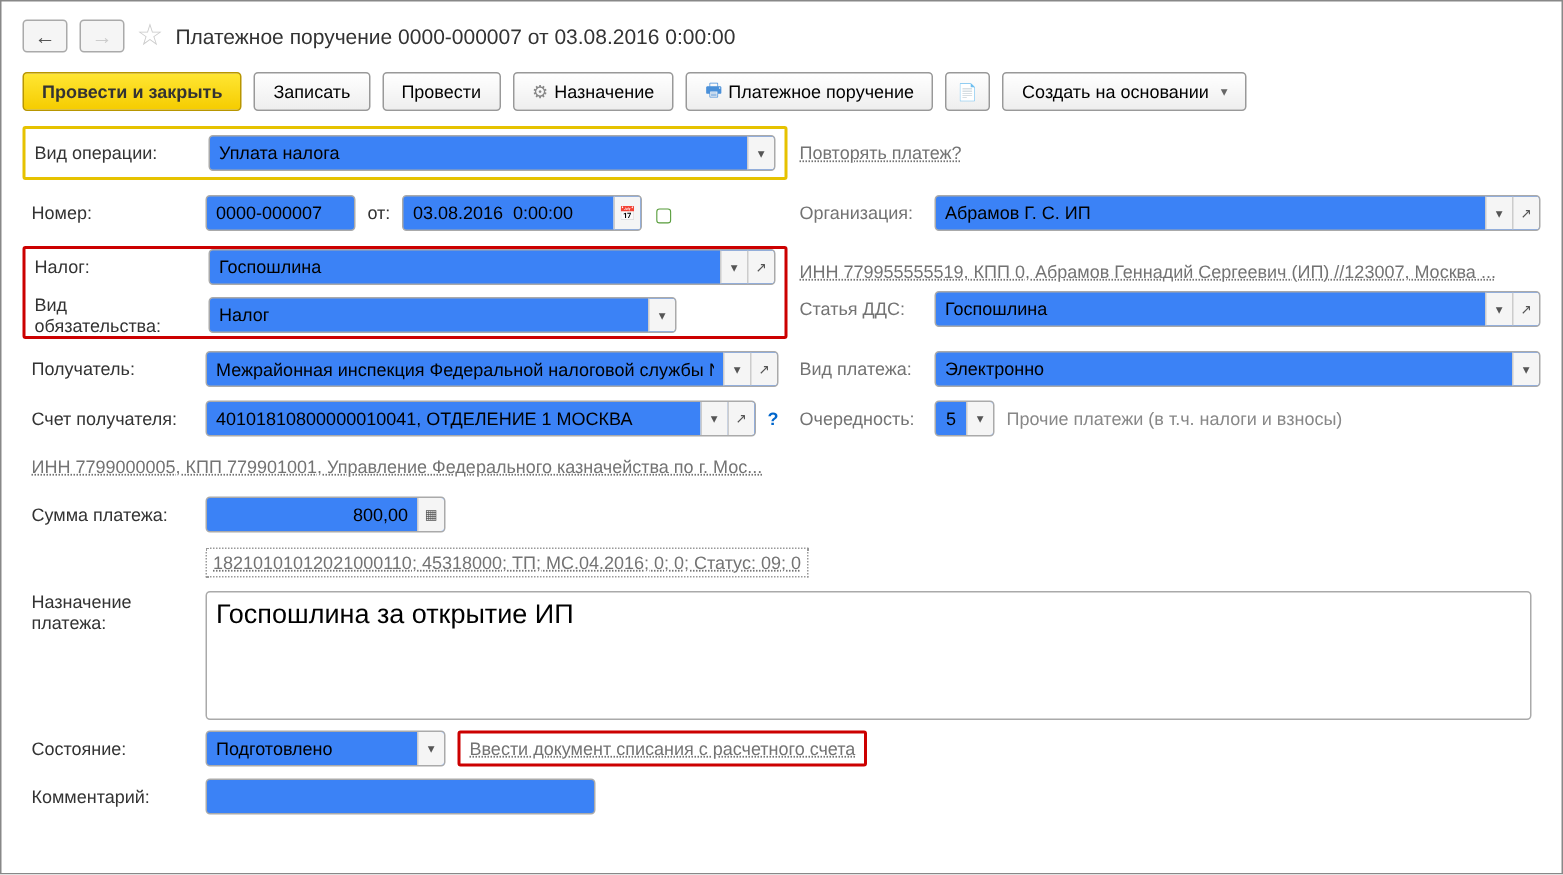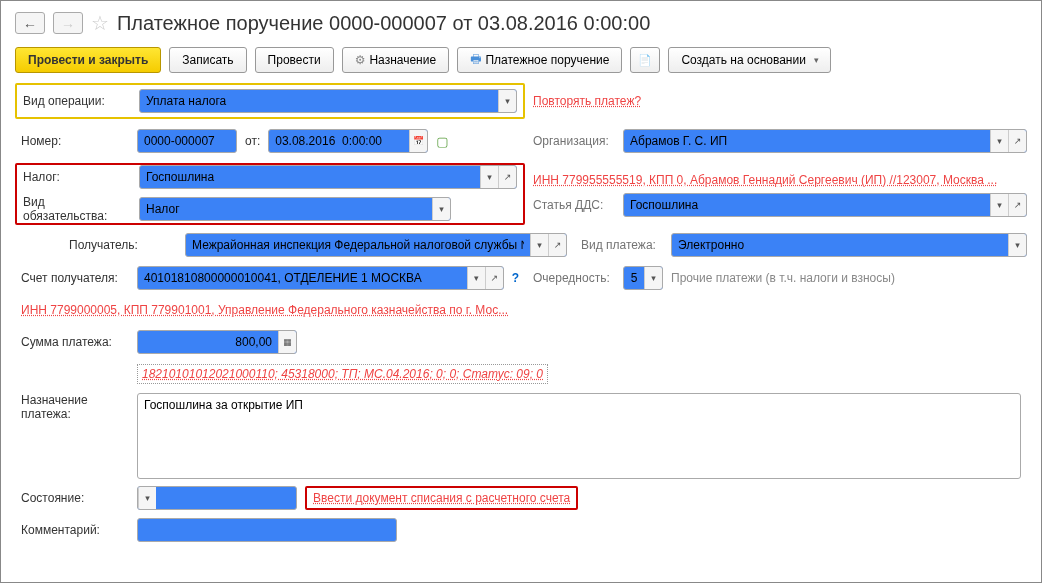--- a/index.html
+++ b/index.html
@@ -2,39 +2,39 @@
 <html><head>
 <meta charset="utf-8">
 <style>
   * { box-sizing: border-box; margin: 0; padding: 0; }
   body { font-family: Arial, sans-serif; font-size: 12px; background: #fff; color: #333; }
   .window { width: 1042px; height: 583px; border: 1px solid #888; padding: 10px 14px; position: relative; }
   .titlebar { display: flex; align-items: center; gap: 8px; margin-bottom: 12px; }
   .nav-btn { width: 30px; height: 22px; border: 1px solid #aaa; background: #f5f5f5; display: inline-flex; align-items: center; justify-content: center; cursor: pointer; border-radius: 3px; font-size: 14px; color: #555; }
   .nav-btn.disabled { color: #ccc; }
   .star { font-size: 20px; color: #ccc; cursor: pointer; }
-  .title { font-size: 20px; color: #333; }
+  .title { font-size: 14px; color: #333; }
   .toolbar { display: flex; gap: 8px; margin-bottom: 10px; align-items: center; }
   .btn { height: 26px; padding: 0 12px; border: 1px solid #999; background: linear-gradient(#fff,#eee); border-radius: 3px; cursor: pointer; font-size: 12px; display: inline-flex; align-items: center; gap: 4px; }
   .btn.primary { background: linear-gradient(#ffe633,#f5cc00); border-color: #b89600; font-weight: bold; color: #333; }
   .btn.icon-only { width: 30px; padding: 0; justify-content: center; }
   .dropdown-caret::after { content: "▾"; margin-left: 4px; font-size: 9px; color: #666; }
   .form { display: flex; flex-direction: column; gap: 6px; }
   .row { display: flex; align-items: center; gap: 8px; min-height: 26px; }
   .col-left { display: flex; align-items: center; gap: 8px; flex: 0 0 510px; }
   .col-right { display: flex; align-items: center; gap: 8px; flex: 1; }
   .lbl { width: 108px; flex-shrink: 0; color: #333; }
   .lbl-r { width: 82px; flex-shrink: 0; color: #737373; }
   .fld { display: flex; align-items: center; height: 24px; border: 1px solid #aaa; background: #3b82f6; border-radius: 3px; overflow: hidden; }
   .fld input, .fld .val { border: none; outline: none; padding: 0 6px; font-size: 12px; height: 100%; width: 100%; background: transparent; }
   .fld .btn-mini { width: 18px; height: 100%; border-left: 1px solid #ccc; background: #f5f5f5; display: flex; align-items: center; justify-content: center; cursor: pointer; font-size: 9px; color: #555; flex-shrink: 0; }
-  .link { color: #ef4444; text-decoration: underline dotted; cursor: pointer; }
+  .link { color: #737373; text-decoration: underline dotted; cursor: pointer; }
   .hl-yellow { border: 2px solid #e6c200; padding: 4px 6px; border-radius: 2px; }
   .hl-red { border: 2px solid #cc0000; padding: 0 6px; border-radius: 2px; }
-  .textarea { width: 100%; height: 86px; border: 1px solid #aaa; border-radius: 3px; padding: 4px 6px; font-family: inherit; font-size: 12px; resize: none; }
+  .textarea { width: 100%; height: 86px; border: 1px solid #aaa; border-radius: 3px; padding: 4px 6px; font-family: inherit; font-size: 18px; resize: none; }
   .gear::before { content: "⚙"; color: #888; }
   .printer::before { content: "🖶"; color: #4a90d9; }
   .doc-icon::before { content: "📄"; color: #4a90d9; font-size: 11px; }
   .calc-icon { font-size: 11px; color: #888; }
   .hint { color: #888; }
   .question { color: #0066cc; cursor: pointer; font-weight: bold; }
   .status-icon { color: #5a9e3e; font-size: 13px; }
   .date-icon { font-size: 11px; }
 </style>
 </head>
@@ -132,21 +132,21 @@
           <div class="fld" style="flex:1">
             <input value="Госпошлина" style="">
             <span class="btn-mini">▾</span>
             <span class="btn-mini">↗</span>
           </div>
         </div>
       </div>
     </div>
 
     <div class="row">
-      <div class="col-left" style="padding:2px 6px;margin-left:48px;">
+      <div class="col-left" style="padding:2px 6px;">
         <span class="lbl">Получатель:</span>
         <div class="fld" style="flex:1">
           <input value="Межрайонная инспекция Федеральной налоговой службы №" style="">
           <span class="btn-mini">▾</span>
           <span class="btn-mini">↗</span>
         </div>
       </div>
       <div class="col-right">
         <span class="lbl-r">Вид платежа:</span>
         <div class="fld" style="flex:1">
@@ -181,32 +181,33 @@
     </div>
 
     <div class="row" style="padding:0 6px;">
       <span class="lbl">Сумма платежа:</span>
       <div class="fld" style="width:160px">
         <input style="text-align: right;" value="800,00">
         <span class="btn-mini calc-icon">▦</span>
       </div>
     </div>
 
-    <div class="row" style="padding:0 6px 0 122px;font-style:italic;">
+    <div class="row" style="padding:0 6px 0 122px;">
       <span class="link" style="border:1px dotted #999; padding:2px 4px;">18210101012021000110; 45318000; ТП; МС.04.2016; 0; 0; Статус: 09; 0</span>
     </div>
 
     <div class="row" style="align-items:flex-start; padding:0 6px;">
       <span class="lbl">Назначение платежа:</span>
       <textarea class="textarea" style="">Госпошлина за открытие ИП</textarea>
     </div>
 
     <div class="row" style="padding:0 6px;">
       <span class="lbl">Состояние:</span>
       <div class="fld" style="width:160px">
+        <input value="Подготовлено" style="">
         <span class="btn-mini">▾</span>
       </div>
       <span class="hl-red" style="padding:3px 6px;">
         <span class="link">Ввести документ списания с расчетного счета</span>
       </span>
     </div>
 
     <div class="row" style="padding:0 6px;">
       <span class="lbl">Комментарий:</span>
       <div class="fld" style="width:260px">

